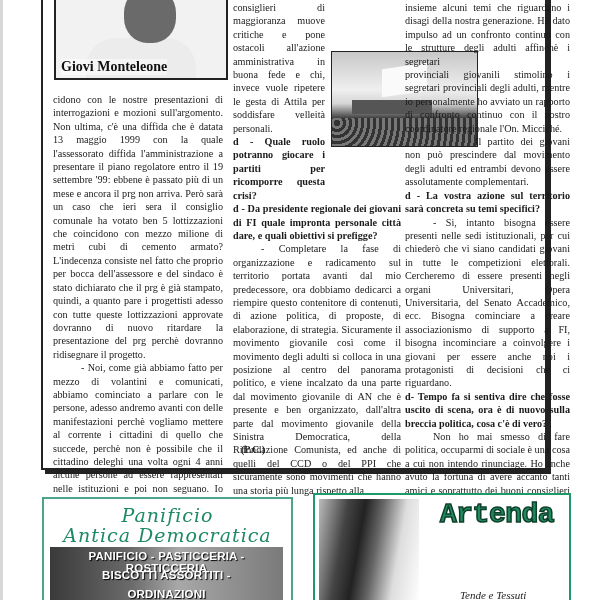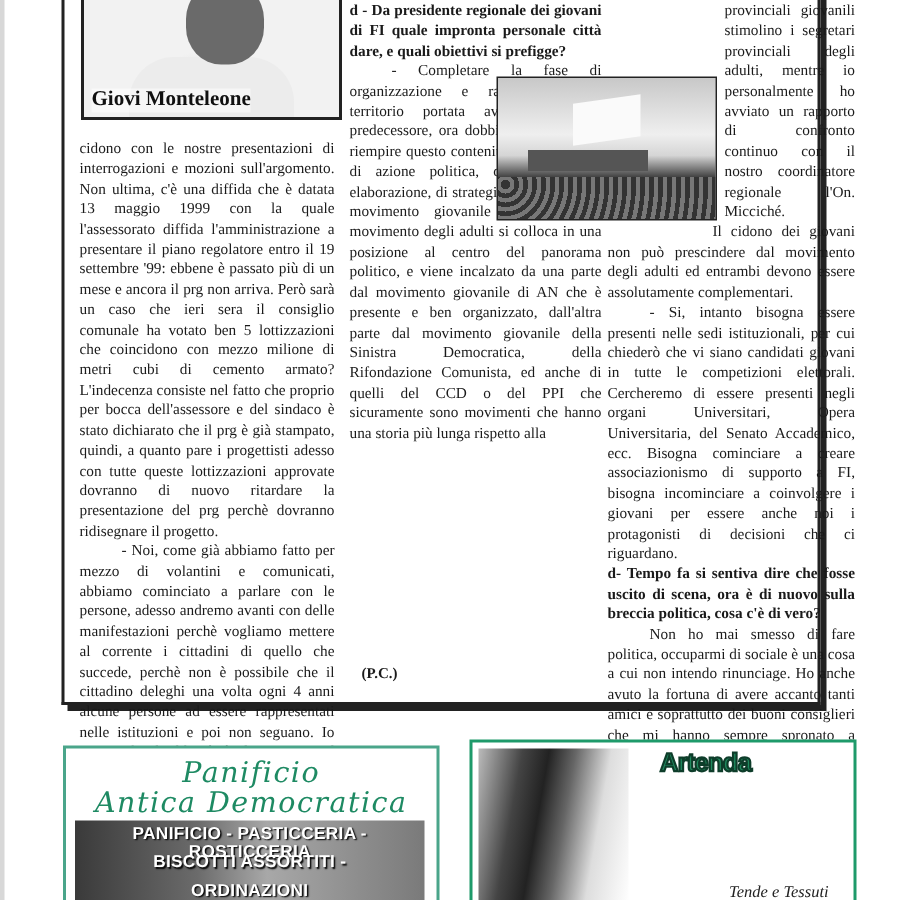--- a/index.html
+++ b/index.html
@@ -43,24 +43,24 @@
   .ad1 .script1 { margin-top:6px; }
   .ad1 .photoband { position:absolute; left:6px; top:48px; width:233px; height:62px;
                     background: linear-gradient(90deg, #3a3a3a 0%, #6b6b6b 35%, #a8a8a8 55%, #7a7a7a 100%); }
   .ad1 .band-line { position:absolute; left:0; width:233px; text-align:center; color:#fff;
                     font-family:"Liberation Sans", sans-serif; font-weight:bold; font-size:11.5px;
                     text-shadow:1px 1px 1px #000; letter-spacing:0.2px; }
   .ad2 { position:absolute; left:313px; top:493px; width:254px; height:110px;
          border:2px solid #1e9a6a; background:#fff; overflow:hidden; }
   .ad2 .tree { position:absolute; left:4px; top:4px; width:100px; height:106px;
                background: linear-gradient(100deg, #bbb 0%, #444 25%, #222 40%, #666 55%, #ddd 75%, #fff 100%); }
-  .ad2 .brand { position:absolute; left:125px; top:4px; color:#1f8a5e; font-family:Liberation Sans, sans-serif;
-                font-weight:bold; font-size:17px; letter-spacing:-0.5px;
+  .ad2 .brand { position:absolute; left:125px; top:4px; color:#1f8a5e; font-family:Liberation Mono, monospace;
+                font-weight:bold; font-size:28px; letter-spacing:-0.5px;
                 -webkit-text-stroke:1.5px #0e3d2a; }
-  .ad2 .tag { position:absolute; left:145px; top:94px; font-style:italic; font-size:11px; color:#222;margin-left:26px; }
+  .ad2 .tag { position:absolute; left:145px; top:94px; font-style:italic; font-size:11px; color:#222; }
 </style>
 </head>
 <body>
 
 <div class="scan-edge"></div>
 
 <div class="article-box"></div>
 
 <div class="photo1">
   <div class="shirt"></div>
@@ -69,34 +69,38 @@
 </div>
 
 <div class="col col1">
   <p>cidono con le nostre presentazioni di interrogazioni e mozioni sull'argomento. Non ultima, c'è una diffida che è datata 13 maggio 1999 con la quale l'assessorato diffida l'amministrazione a presentare il piano regolatore entro il 19 settembre '99: ebbene è passato più di un mese e ancora il prg non arriva. Però sarà un caso che ieri sera il consiglio comunale ha votato ben 5 lottizzazioni che coincidono con mezzo milione di metri cubi di cemento armato? L'indecenza consiste nel fatto che proprio per bocca dell'assessore e del sindaco è stato dichiarato che il prg è già stampato, quindi, a quanto pare i progettisti adesso con tutte queste lottizzazioni approvate dovranno di nuovo ritardare la presentazione del prg perchè dovranno ridisegnare il progetto.</p>
   <p class="indent">- Noi, come già abbiamo fatto per mezzo di volantini e comunicati, abbiamo cominciato a parlare con le persone, adesso andremo avanti con delle manifestazioni perchè vogliamo mettere al corrente i cittadini di quello che succede, perchè non è possibile che il cittadino deleghi una volta ogni 4 anni alcune persone ad essere rappresentati nelle istituzioni e poi non seguano. Io penso che la libertà è democrazia ed anche partecipazione, e questa mancanza di partecipazione da parte dei cittadini poi li porta a non scegliere secondo quanto è giusto scegliere i propri rappresentanti istituzionali.</p>
 </div>
 <div class="signoff">(P.C.)</div>
 
 <div class="col col2">
   <div class="col2-wrap-left">
+    <p>consiglieri di maggioranza muove critiche e pone ostacoli all'azione amministrativa in buona fede e chi, invece vuole ripetere le gesta di Attila per soddisfare velleità personali.</p>
+    <p class="q">d - Quale ruolo potranno giocare i partiti per ricomporre questa crisi?</p>
   </div>
   <p class="q">d - Da presidente regionale dei giovani di FI quale impronta personale città dare, e quali obiettivi si prefigge?</p>
   <p class="indent">- Completare la fase di organizzazione e radicamento sul territorio portata avanti dal mio predecessore, ora dobbiamo dedicarci a riempire questo contenitore di contenuti, di azione politica, di proposte, di elaborazione, di strategia. Sicuramente il movimento giovanile così come il movimento degli adulti si colloca in una posizione al centro del panorama politico, e viene incalzato da una parte dal movimento giovanile di AN che è presente e ben organizzato, dall'altra parte dal movimento giovanile della Sinistra Democratica, della Rifondazione Comunista, ed anche di quelli del CCD o del PPI che sicuramente sono movimenti che hanno una storia più lunga rispetto alla</p>
 </div>
 
 <div class="photo2">
   <div class="screen"></div>
   <div class="stage"></div>
   <div class="crowd"></div>
 </div>
 
 <div class="col col3">
-  <p style="margin-left:78px;">provinciali giovanili stimolino i segretari provinciali degli adulti, mentre io personalmente ho avviato un rapporto di confronto continuo con il nostro coordinatore regionale l'On. Micciché.</p>
-  <p class="indent" style="text-indent:70px;">Il cidono dei giovani non può prescindere dal movimento degli adulti ed entrambi devono essere assolutamente complementari.</p>
+  <p>insieme alcuni temi che riguardano i disagi della nostra generazione. Ho dato impulso ad un confronto continuo con le strutture degli adulti affinchè i segretari</p>
+  <p style="">provinciali giovanili stimolino i segretari provinciali degli adulti, mentre io personalmente ho avviato un rapporto di confronto continuo con il nostro coordinatore regionale l'On. Micciché.</p>
+  <p class="indent" style="text-indent:70px;">Il partito dei giovani non può prescindere dal movimento degli adulti ed entrambi devono essere assolutamente complementari.</p>
+  <p class="q">d - La vostra azione sul territorio sarà concreta su temi specifici?</p>
   <p class="indent">- Si, intanto bisogna essere presenti nelle sedi istituzionali, per cui chiederò che vi siano candidati giovani in tutte le competizioni elettorali. Cercheremo di essere presenti negli organi Universitari, Opera Universitaria, del Senato Accademico, ecc. Bisogna cominciare a creare associazionismo di supporto a FI, bisogna incominciare a coinvolgere i giovani per essere anche noi i protagonisti di decisioni che ci riguardano.</p>
   <p class="q">d- Tempo fa si sentiva dire che fosse uscito di scena, ora è di nuovo sulla breccia politica, cosa c'è di vero?</p>
   <p class="indent">Non ho mai smesso di fare politica, occuparmi di sociale è una cosa a cui non intendo rinunciage. Ho anche avuto la fortuna di avere accanto tanti amici e soprattutto dei buoni consiglieri che mi hanno sempre spronato a proseguire per la mia strada.</p>
 </div>
 
 <div class="ad1">
   <div class="script script1">Panificio</div>
   <div class="script">Antica Democratica</div>
   <div class="photoband">
     <div class="band-line" style="top:3px;">PANIFICIO - PASTICCERIA - ROSTICCERIA</div>

